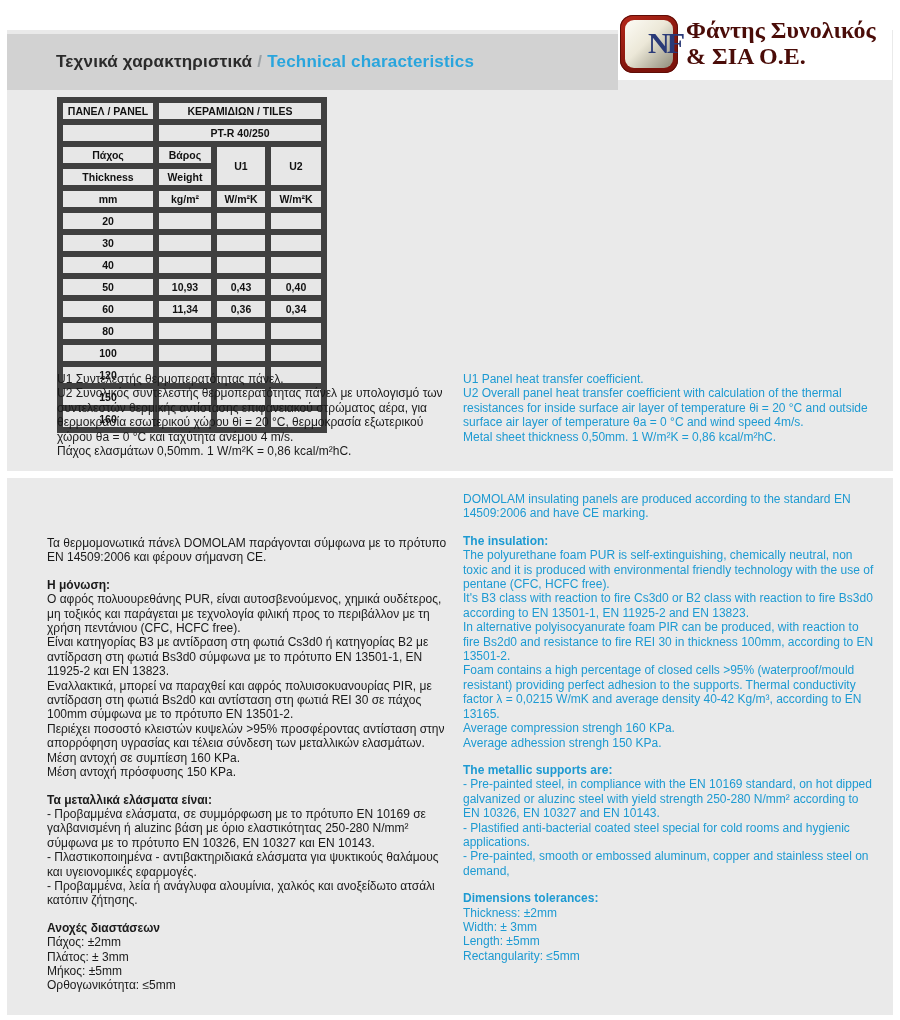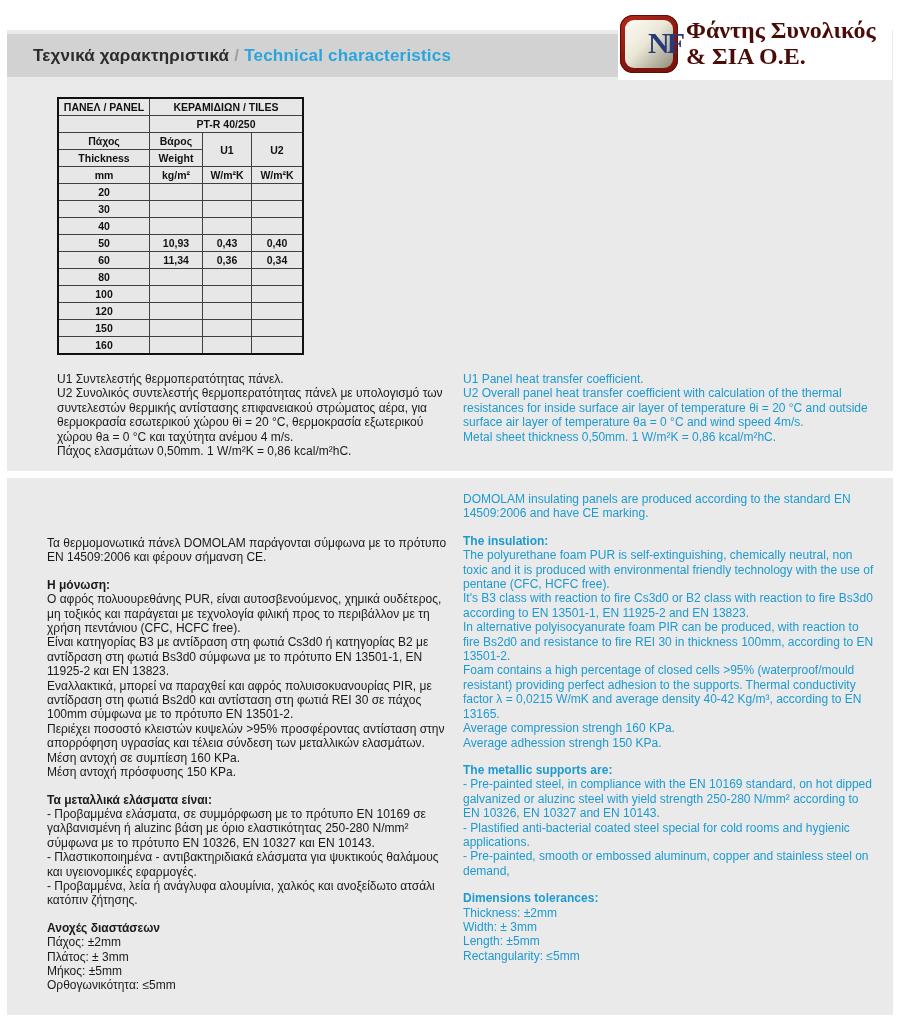--- a/index.html
+++ b/index.html
@@ -5,22 +5,22 @@
   html,body{margin:0;padding:0;}
   body{
     width:900px;height:1020px;position:relative;background:#ffffff;
     font-family:"Liberation Sans",sans-serif;color:#1a1a1a;
     -webkit-font-smoothing:antialiased;
   }
   .card{position:absolute;left:7px;top:30px;width:886px;height:985px;background:#eaeaea;}
   .divider{position:absolute;left:7px;top:471px;width:886px;height:7px;background:#ffffff;}
 
   
-  .titlebar{position:absolute;left:7px;top:34px;width:611px;height:43px;background:#d2d2d2;
-            display:flex;align-items:center;box-sizing:border-box;padding-left:26px;
+  .titlebar{position:absolute;left:7px;top:34px;width:611px;height:56px;background:#d2d2d2;
+            display:flex;align-items:center;box-sizing:border-box;padding-left:49px;
             font-size:17px;font-weight:bold;letter-spacing:.2px;}
   .titlebar .gr{color:#2b2b2b;}
   .titlebar .slash{color:#9aa0a4;margin:0 5px;}
   .titlebar .en{color:#29a5dd;}
 
   
   .logobox{position:absolute;left:618px;top:8px;width:274px;height:72px;background:#ffffff;
            display:flex;align-items:center;}
   .logo-frame{width:58px;height:58px;border-radius:13px;margin-left:2px;flex:0 0 auto;
               background:linear-gradient(150deg,#b6281a,#7d130b 70%);
@@ -31,21 +31,21 @@
               display:flex;align-items:center;justify-content:center;}
   .logo-nf{font-family:"Liberation Serif",serif;font-size:30px;font-weight:bold;
            color:#2a3a78;letter-spacing:-3px;transform:translatey(-1px);margin-left:32px;}
   .company{font-family:"Liberation Serif",serif;font-weight:bold;font-size:24px;
            line-height:1.08;color:#4a0c08;margin-left:8px;white-space:nowrap;}
 
   
   table.spec{position:absolute;left:57px;top:97px;border-collapse:collapse;
              font-size:10.5px;font-weight:bold;color:#111;background:#e7e7e7;
              border:2px solid #111;}
-  table.spec td{border:1px solid #404040;text-align:center;padding:0 2px;height:16px;}
+  table.spec td{border:6px solid #404040;text-align:center;padding:0 2px;height:16px;}
   td.c-th{width:86px;} td.c-w{width:48px;} td.c-u1{width:44px;} td.c-u2{width:46px;}
   td.hrow{height:15px;} td.prod{height:13px;} td.units{height:17px;}
 
   
   .notes,.col{position:absolute;font-size:12px;line-height:14.4px;}
   .notes-gr{left:57px;top:372px;width:398px;color:#1a1a1a;}
   .notes-en{left:463px;top:372px;width:410px;color:#1d9ad2;}
   .col-gr{left:47px;top:492px;width:404px;color:#1a1a1a;margin-top:44px;}
   .col-en{left:463px;top:492px;width:414px;color:#1d9ad2;}
   .blk{margin:0;}

